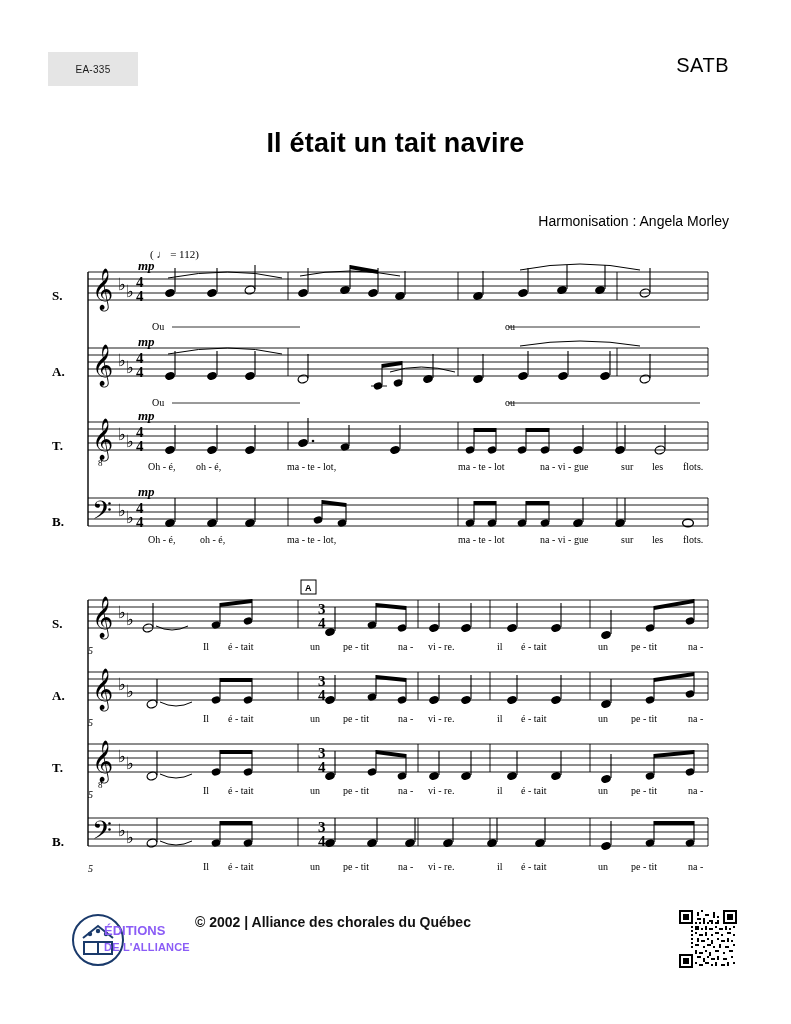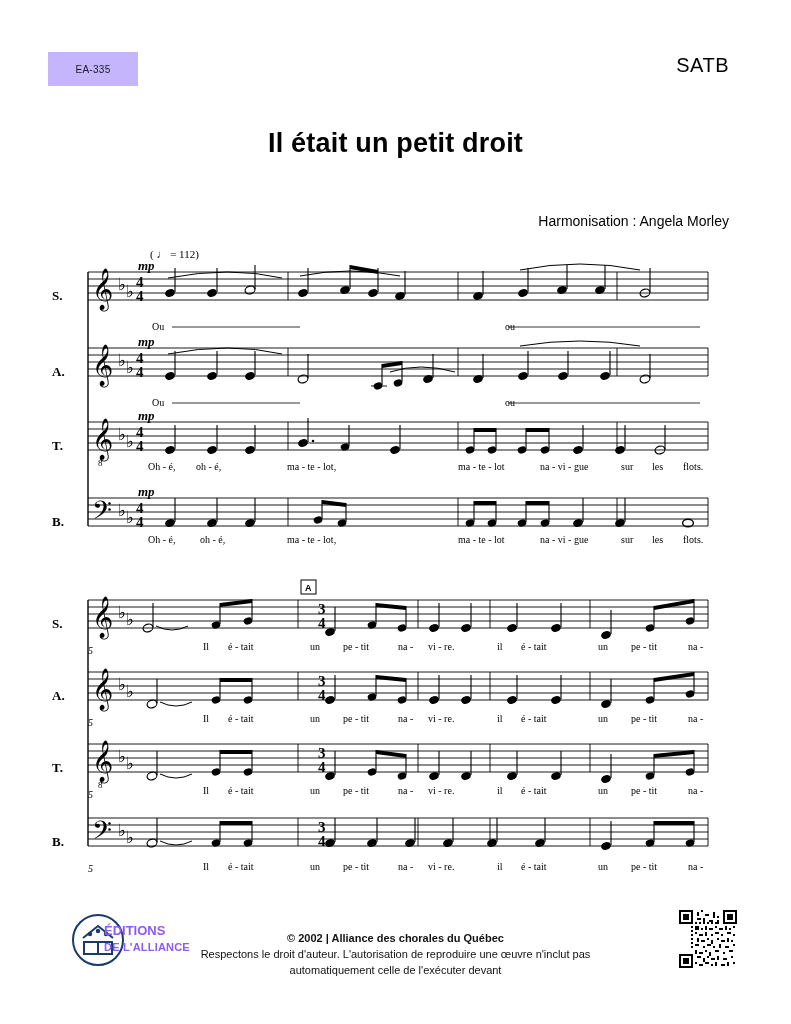--- a/index.html
+++ b/index.html
@@ -16,21 +16,21 @@
     overflow: hidden;
   }
 
   
   .catalog-badge {
     position: absolute;
     left: 48px;
     top: 52px;
     width: 90px;
     height: 34px;
-    background: #c4b5fd;
+    background: #e5e5e5;
     display: flex;
     align-items: center;
     justify-content: center;
     font-size: 10px;
     letter-spacing: .3px;
     color: #1a1a1a;
   }
   .voicing {
     position: absolute;
     right: 62px;
@@ -95,25 +95,23 @@
     font-size: 11px;
     font-weight: bold;
     letter-spacing: .2px;
     text-align: center;
   }
   .copyright {
     position: absolute;
     left: 195px;
     right: 195px;
     top: 2px;
-    text-align: center;
-    font-size: 11px;
+    font-size: 14px;
     line-height: 1.45;
     color: #111;
-    margin-top: 19px;
   }
   .copyright .line1 { font-weight: bold; }
   .copyright a { color: #1a1acc; text-decoration: underline; }
   .qr {
     position: absolute;
     right: 54px;
     top: 0px;
     width: 58px;
     height: 58px;
   }
@@ -121,21 +119,21 @@
 </style>
 </head>
 <body>
 
 <div class="catalog-badge">
   <span>EA-335</span>
 </div>
 
 <div class="voicing">SATB</div>
 
-<div class="title">Il était un petit droit</div>
+<div class="title">Il était un tait navire</div>
 
 <div class="arranger">Harmonisation : Angela Morley</div>
 
 <svg class="score" viewBox="0 0 791 1024" xmlns="http://www.w3.org/2000/svg">
   <defs>
 
     <g id="staff5">
       <line x1="0" y1="0" x2="620" y2="0" stroke="#000" stroke-width="0.9"></line>
       <line x1="0" y1="7" x2="620" y2="7" stroke="#000" stroke-width="0.9"></line>
       <line x1="0" y1="14" x2="620" y2="14" stroke="#000" stroke-width="0.9"></line>
@@ -646,21 +644,20 @@
       <circle cx="48" cy="22" r="2.2" fill="#1a3a6b"></circle>
     </svg>
   </div>
   <div class="logo-text">
     <div>ÉDITIONS</div>
     <div class="small">DE L'ALLIANCE</div>
   </div>
 
   <div class="copyright">
     <div class="line1">© 2002 | Alliance des chorales du Québec</div>
-    <div>Respectons le droit d'auteur. L'autorisation de reproduire une œuvre n'inclut pas automatiquement celle de l'exécuter devant</div>
   </div>
 
   <svg class="qr" viewBox="0 0 29 29" xmlns="http://www.w3.org/2000/svg">
     <rect x="0" y="0" width="29" height="29" fill="#fff"></rect>
     <g fill="#000">
 
       <rect x="0" y="0" width="7" height="1"></rect>
         <rect x="0" y="6" width="7" height="1"></rect>
       <rect x="0" y="0" width="1" height="7"></rect>
         <rect x="6" y="0" width="1" height="7"></rect>

